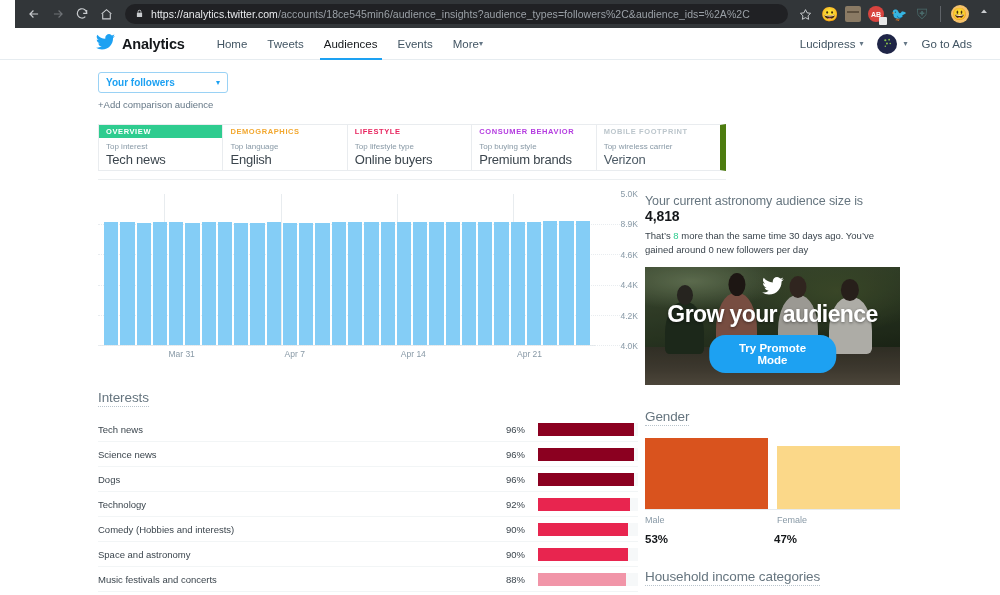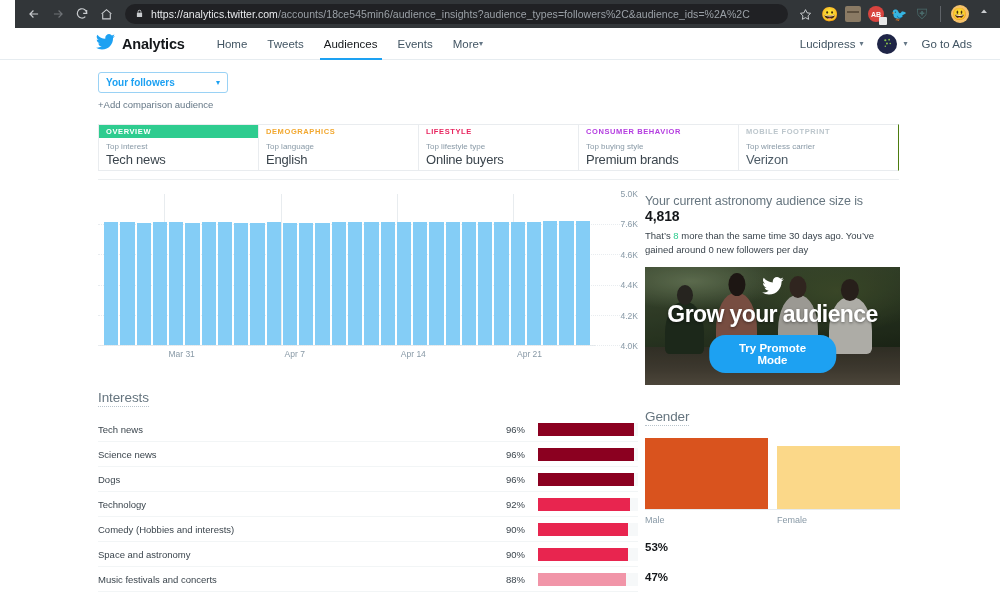--- a/index.html
+++ b/index.html
@@ -142,33 +142,33 @@
   .add-comparison {
     font-size: 9.5px;
     color: #657786;
     margin-top: 6px;
   }
 
   
   .cards {
     display: flex;
     margin: 14px 0 0 98px;
-    width: 801px;
+    width: 628px;
     border-bottom: 1px solid #eceff1;
     padding-bottom: 8px;
   }
   .card {
     flex: 1 1 0;
     background: #fff;
     border: 1px solid #e9ecef;
     border-right: none;
     height: 47px;
     position: relative;
   }
-  .card:last-child { border-right: 1px solid #4d7c0f; }
+  .card:last-child { border-right: 6px solid #4d7c0f; }
   .card-stripe { height: 13px; display: flex; align-items: center; padding-left: 7px; }
   .card-stripe-label {
     font-size: 7.5px;
     font-weight: bold;
     letter-spacing: 0.6px;
     text-transform: uppercase;
   }
   .card.active .card-stripe { background: #2ecc8f; }
   .card.active .card-stripe-label { color: #ffffff; }
   .card-body { padding: 4px 7px 0 7px; }
@@ -355,21 +355,21 @@
     margin-top: 12px;
     height: 72px;
     display: flex;
     gap: 9px;
     align-items: flex-end;
     border-bottom: 1px solid #e6ebee;
   }
   .gender-bar { flex: 1 1 0; }
   .gender-labels { display: flex; gap: 9px; margin-top: 5px; }
   .gender-label { flex: 1 1 0; font-size: 9px; color: #8899a6; }
-  .gender-values { display: flex; gap: 18px; margin-top: 16px; flex-direction: column; }
+  .gender-values { display: flex; gap: 3px; margin-top: 8px; }
   .gender-value { flex: 1 1 0; font-size: 11.5px; color: #14171a; font-weight: bold; }
 
   .income-head {
     display: flex;
     margin-top: 10px;
     border-bottom: 1px solid #e6ebee;
     padding-bottom: 5px;
   }
   .income-head .th-name { flex: 1 1 auto; }
   .income-head .th-pct2 { font-size: 9.5px; color: #8899a6; width: 100px; }
@@ -572,21 +572,21 @@
               <div class="bar" style="height: 81.5%; background: rgb(132, 205, 246);"></div>
               <div class="bar" style="height: 81.6%; background: rgb(132, 205, 246);"></div>
               <div class="bar" style="height: 81.7%; background: rgb(132, 205, 246);"></div>
               <div class="bar" style="height: 81.8%; background: rgb(132, 205, 246);"></div>
               <div class="bar" style="height: 81.8%; background: rgb(132, 205, 246);"></div>
               <div class="bar" style="height: 81.8%; background: rgb(132, 205, 246);"></div>
             </div>
         </div>
         <div class="y-labels" id="y-labels">
             <div class="y-label" style="top: 0%;">5.0K</div>
-            <div class="y-label" style="top: 20%;">7.6K</div>
+            <div class="y-label" style="top: 20%;">8.9K</div>
             <div class="y-label" style="top: 40%;">4.6K</div>
             <div class="y-label" style="top: 60%;">4.4K</div>
             <div class="y-label" style="top: 80%;">4.2K</div>
             <div class="y-label" style="top: 100%;">4.0K</div>
           </div>
         <div class="x-labels" id="x-labels">
             <div class="x-label" style="left: 13.3333%;">Mar 31</div>
             <div class="x-label" style="left: 36.6667%;">Apr 7</div>
             <div class="x-label" style="left: 60%;">Apr 14</div>
             <div class="x-label" style="left: 83.3333%;">Apr 21</div>

